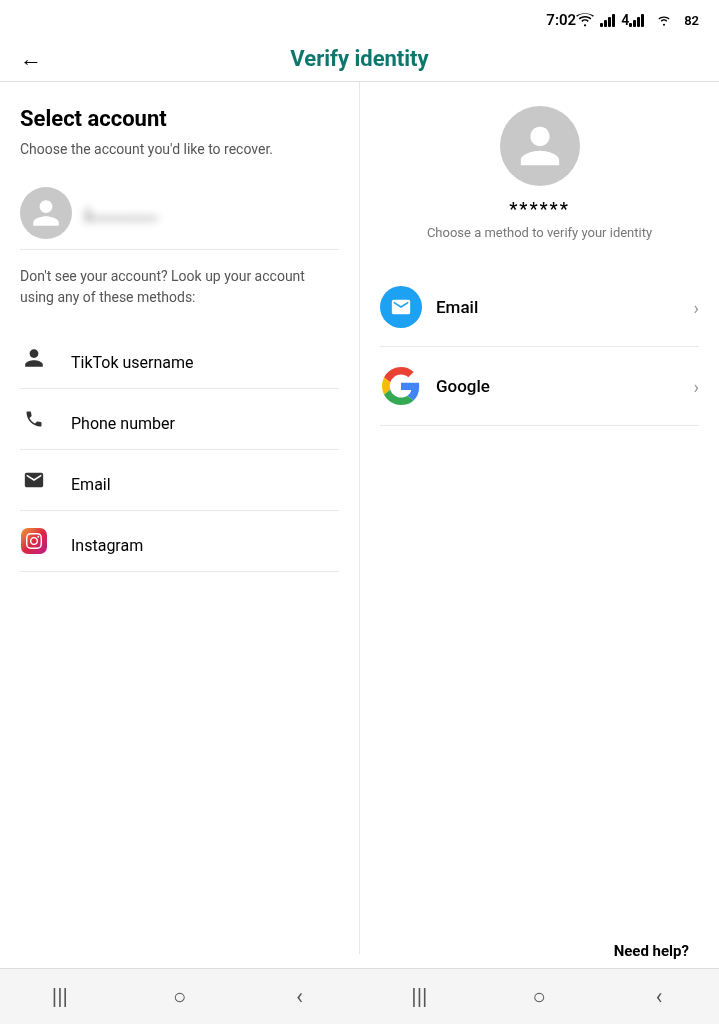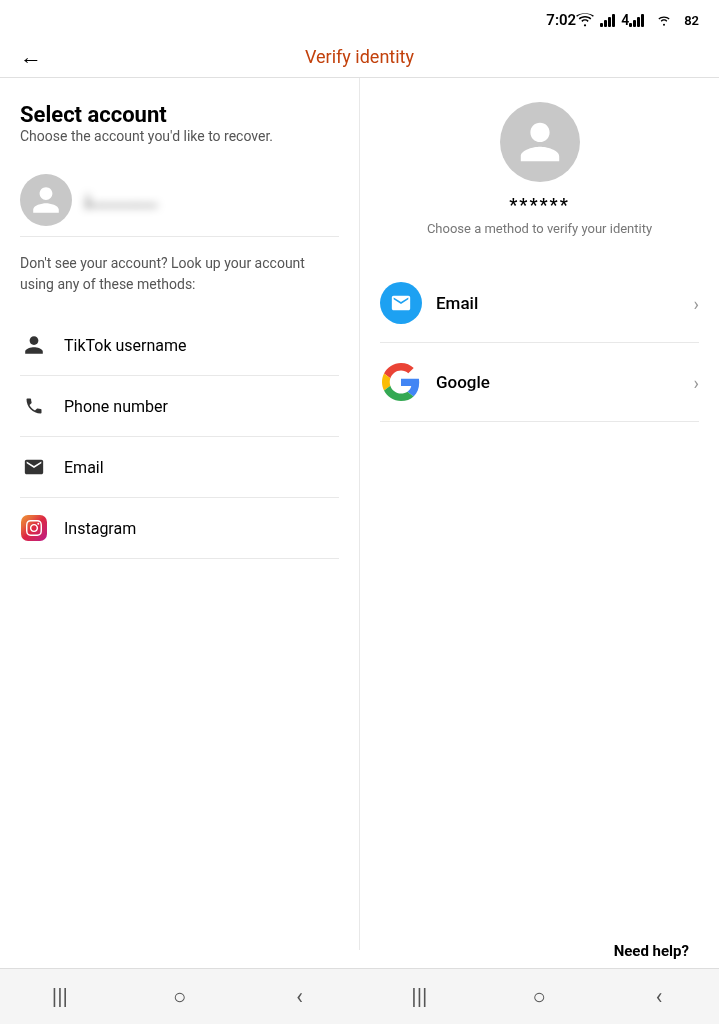--- a/index.html
+++ b/index.html
@@ -49,23 +49,23 @@
       border-bottom: 1px solid #e0e0e0;
     }
     .back-btn {
       position: absolute;
       left: 20px;
       font-size: 22px;
       cursor: pointer;
       color: #000;
     }
     .nav-title {
-      font-size: 18px;
-      font-weight: 400;
-      color: #c2410c;
+      font-size: 22px;
+      font-weight: 700;
+      color: #0f766e;
     }
 
     
     .main-content {
       display: flex;
       height: calc(1024px - 36px - 60px - 56px);
     }
 
     
     .left-panel {
@@ -73,21 +73,21 @@
       padding: 24px 20px;
       border-right: 1px solid #e8e8e8;
       display: flex;
       flex-direction: column;
     }
 
     .select-account-title {
       font-size: 22px;
       font-weight: 700;
       color: #000;
-      margin-bottom: 1px;
+      margin-bottom: 10px;
     }
     .select-account-subtitle {
       font-size: 14px;
       color: #555;
       margin-bottom: 20px;
     }
 
     .account-item {
       display: flex;
       align-items: center;
@@ -125,22 +125,22 @@
       line-height: 1.5;
     }
 
     .method-list {
       display: flex;
       flex-direction: column;
       gap: 0;
     }
     .method-item {
       display: flex;
-      align-items: center;
-      gap: 16px;
+      align-items: flex-end;
+      gap: 23px;
       padding: 16px 0;
       border-bottom: 1px solid #e8e8e8;
       cursor: pointer;
     }
     .method-icon {
       width: 28px;
       height: 28px;
       display: flex;
       align-items: center;
       justify-content: center;

